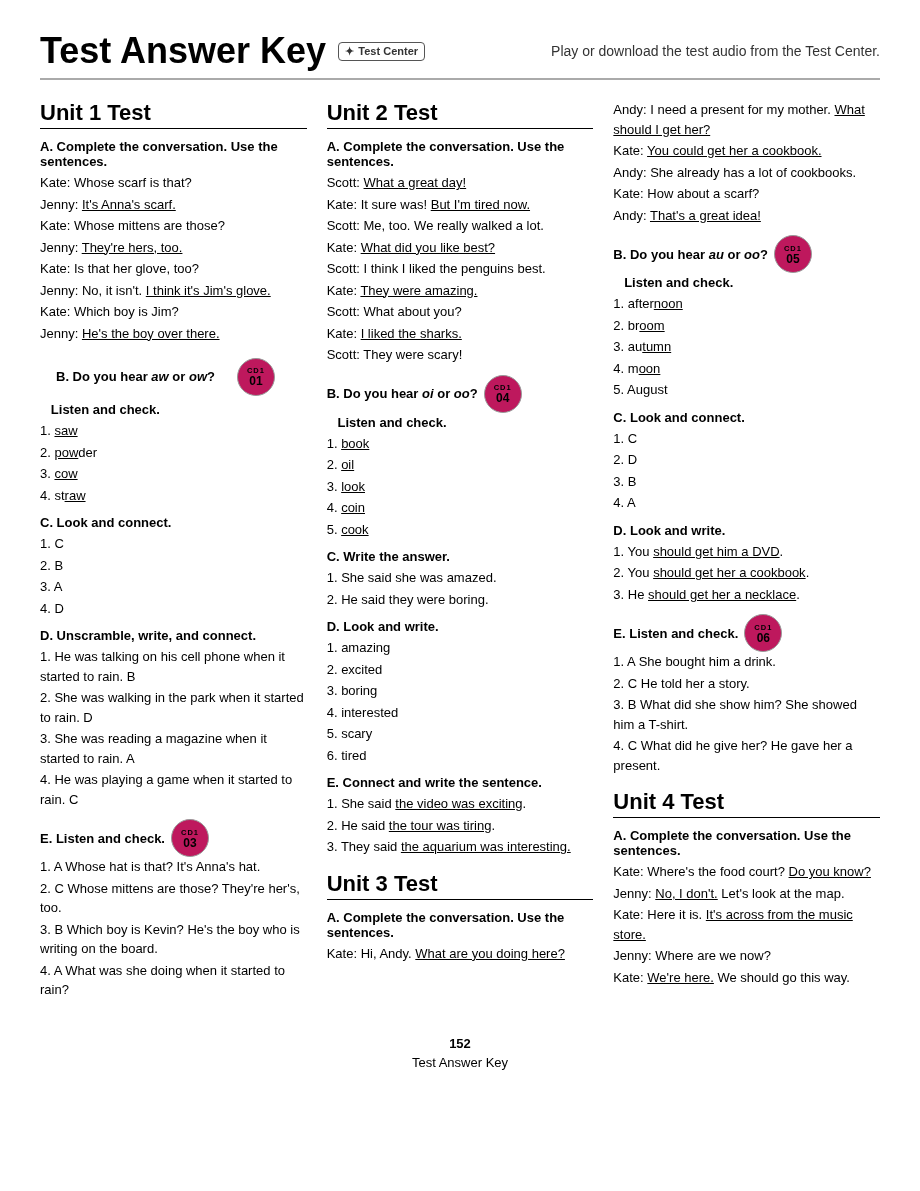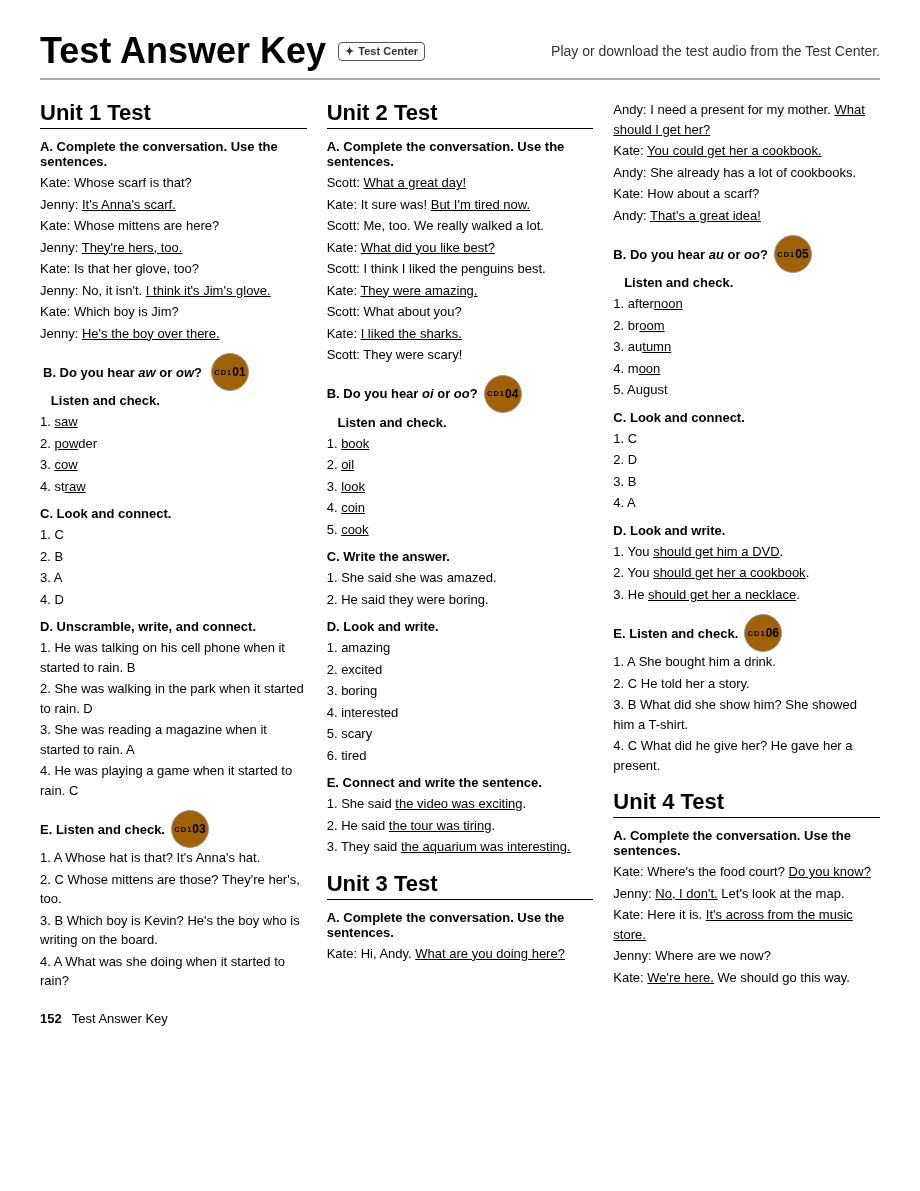--- a/index.html
+++ b/index.html
@@ -74,42 +74,43 @@
     .underline { text-decoration: underline; }
     .list-item { margin-bottom: 2px; line-height: 1.5; }
 
     .cd-wrap {
       display: flex;
       align-items: center;
       margin-top: 2px;
     }
 
     .footer {
-      margin-top: 18px;
+      margin-top: 34px;
       display: flex;
       align-items: center;
-      gap: 10px;
+      gap: 4px;
+      flex-direction: column;
     }
     .footer-page {
       font-size: 13px;
       font-weight: 700;
     }
     .footer-label {
       font-size: 13px;
     }
 
     .cd-container {
       display: inline-flex;
-      flex-direction: row;
+      flex-direction: column;
       align-items: center;
       justify-content: center;
       width: 38px;
       height: 38px;
       border-radius: 50%;
-      background: #a16207;
+      background: #be185d;
       border: 1.5px solid #999;
       margin-left: 6px;
       flex-shrink: 0;
     }
     .cd-container .cd-top { font-size: 7.5px; font-weight: bold; letter-spacing: 1px; }
     .cd-container .cd-num { font-size: 12px; font-weight: 900; line-height: 1; }
   </style>
 </head>
 <body>
 
@@ -127,30 +128,30 @@
 
 <div class="columns">
 
   <div class="col">
     <div class="section-title">Unit 1 Test</div>
 
     <div class="subsection-title">A. Complete the conversation. Use the sentences.</div>
 
     <p>Kate: Whose scarf is that?</p>
     <p>Jenny: <span class="underline">It's Anna's scarf.</span></p>
-    <p>Kate: Whose mittens are here?</p>
+    <p>Kate: Whose mittens are those?</p>
     <p>Jenny: <span class="underline">They're hers, too.</span></p>
     <p>Kate: Is that her glove, too?</p>
     <p>Jenny: No, it isn't. <span class="underline">I think it's Jim's glove.</span></p>
     <p>Kate: Which boy is Jim?</p>
     <p>Jenny: <span class="underline">He's the boy over there.</span></p>
 
     <div style="margin-top:10px;">
       <div class="cd-wrap">
-        <span class="subsection-title" style="margin:3px;">B. Do you hear <span class="italic-letters"><em>aw</em></span> or <span class="italic-letters"><em>ow</em></span>?</span>
+        <span class="subsection-title" style="margin:16px;">B. Do you hear <span class="italic-letters"><em>aw</em></span> or <span class="italic-letters"><em>ow</em></span>?</span>
         <div class="cd-container">
           <span class="cd-top">CD1</span>
           <span class="cd-num">01</span>
         </div>
       </div>
       <div class="subsection-title" style="margin-top:2px;">&nbsp;&nbsp;&nbsp;Listen and check.</div>
     </div>
     <p class="list-item">1. <span class="underline">saw</span></p>
     <p class="list-item">2. <span class="underline">pow</span>der</p>
     <p class="list-item">3. <span class="underline">cow</span></p>

